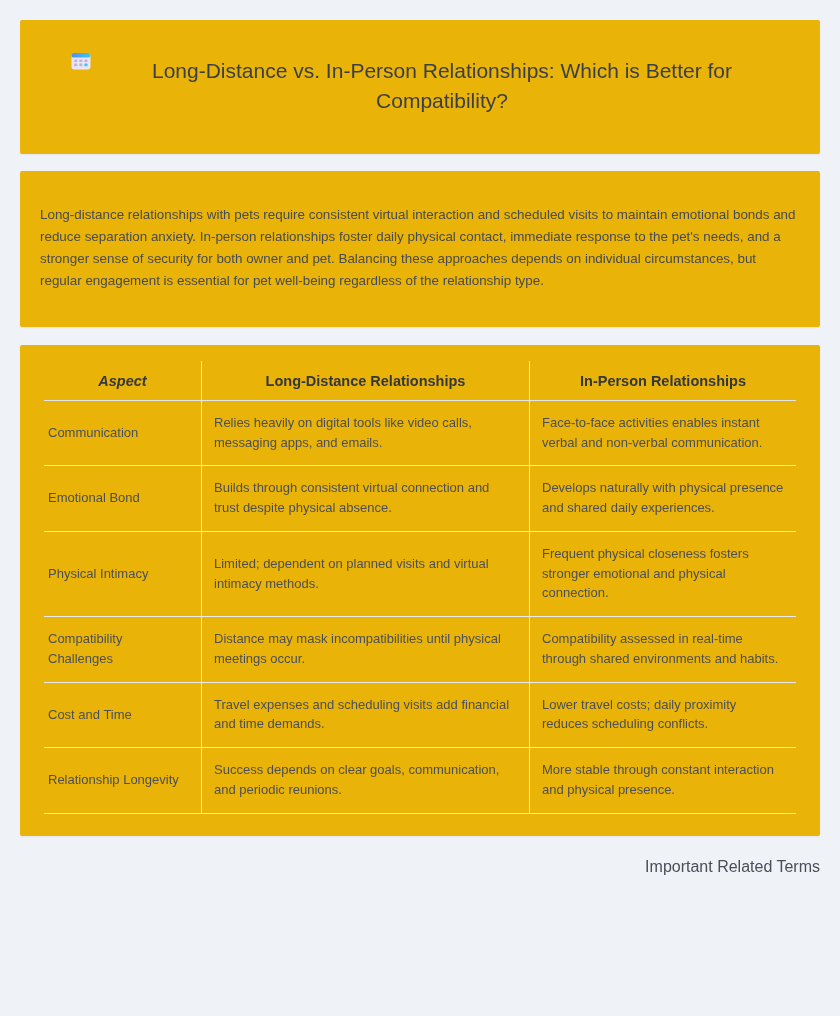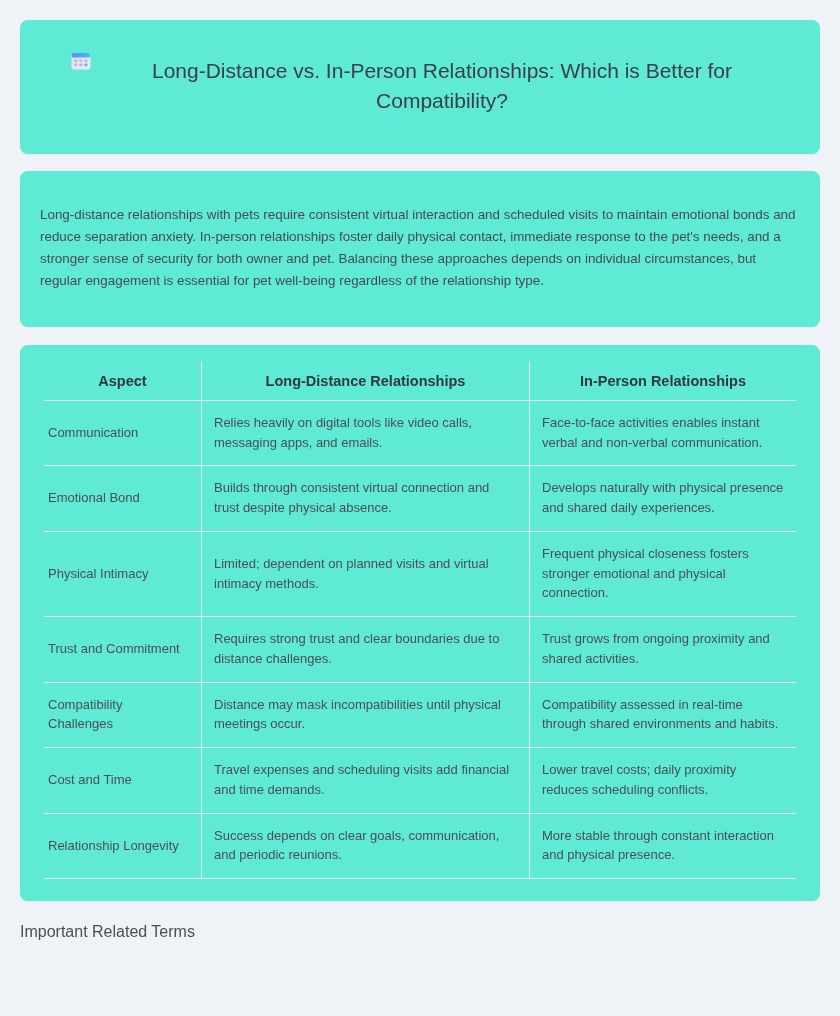--- a/index.html
+++ b/index.html
@@ -12,22 +12,22 @@
     background: #eff2f7;
     font-family: "Liberation Sans", sans-serif;
     -webkit-font-smoothing: antialiased;
   }
   .page {
     width: 840px;
     box-sizing: border-box;
     padding: 20px 20px 0 20px;
   }
   .card {
-    background: #5eead4;
-    border-radius: 8px;
+    background: #eab308;
+    border-radius: 2px;
     box-shadow: 0 1px 2px rgba(16, 24, 40, 0.05);
   }
 
   
   .title-card {
     padding: 22px 40px 24px 40px;
     margin-bottom: 17px;
     display: flex;
     align-items: flex-start;
     justify-content: center;
@@ -74,21 +74,21 @@
   }
   table.cmp th {
     font-size: 14.5px;
     font-weight: bold;
     color: #333740;
     text-align: center;
     padding: 12px 10px 11px 10px;
     border-bottom: 1px solid #e2e5ea;
     vertical-align: middle;
   }
-  table.cmp th.c0 { width: 137px; }
+  table.cmp th.c0 { width: 137px; font-style: italic; }
   table.cmp th.c1 { width: 307px; }
   table.cmp th.c2 { }
   table.cmp td {
     font-size: 13px;
     line-height: 1.52;
     color: #4b4f57;
     padding: 12px 12px 13px 12px;
     border-bottom: 1px solid #e8eaee;
     vertical-align: middle;
     text-align: left;
@@ -100,21 +100,21 @@
   table.cmp th.c1, table.cmp td.c1,
   table.cmp th.c2, table.cmp td.c2 {
     border-left: 1px solid #e8eaee;
   }
   table.cmp tr:last-child td {
     border-bottom: 1px solid #e8eaee;
   }
 
   
   .terms-heading {
-    text-align: left;
+    text-align: right;
     font-size: 16px;
     color: #4a4e56;
     margin: 22px 0 14px 0;
     font-weight: 400;
   }
 </style>
 </head>
 <body>
 
 <div class="page">
@@ -168,25 +168,20 @@
           <td class="c0">Emotional Bond</td>
           <td class="c1">Builds through consistent virtual connection and trust despite physical absence.</td>
           <td class="c2">Develops naturally with physical presence and shared daily experiences.</td>
         </tr>
         <tr>
           <td class="c0">Physical Intimacy</td>
           <td class="c1">Limited; dependent on planned visits and virtual intimacy methods.</td>
           <td class="c2">Frequent physical closeness fosters stronger emotional and physical connection.</td>
         </tr>
         <tr>
-          <td class="c0">Trust and Commitment</td>
-          <td class="c1">Requires strong trust and clear boundaries due to distance challenges.</td>
-          <td class="c2">Trust grows from ongoing proximity and shared activities.</td>
-        </tr>
-        <tr>
           <td class="c0">Compatibility Challenges</td>
           <td class="c1">Distance may mask incompatibilities until physical meetings occur.</td>
           <td class="c2">Compatibility assessed in real-time through shared environments and habits.</td>
         </tr>
         <tr>
           <td class="c0">Cost and Time</td>
           <td class="c1">Travel expenses and scheduling visits add financial and time demands.</td>
           <td class="c2">Lower travel costs; daily proximity reduces scheduling conflicts.</td>
         </tr>
         <tr>

